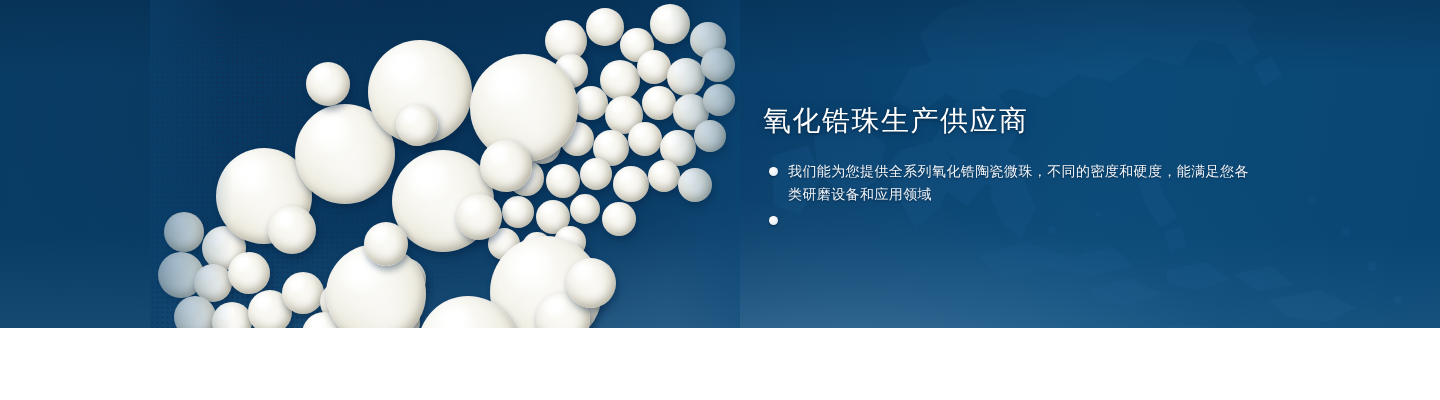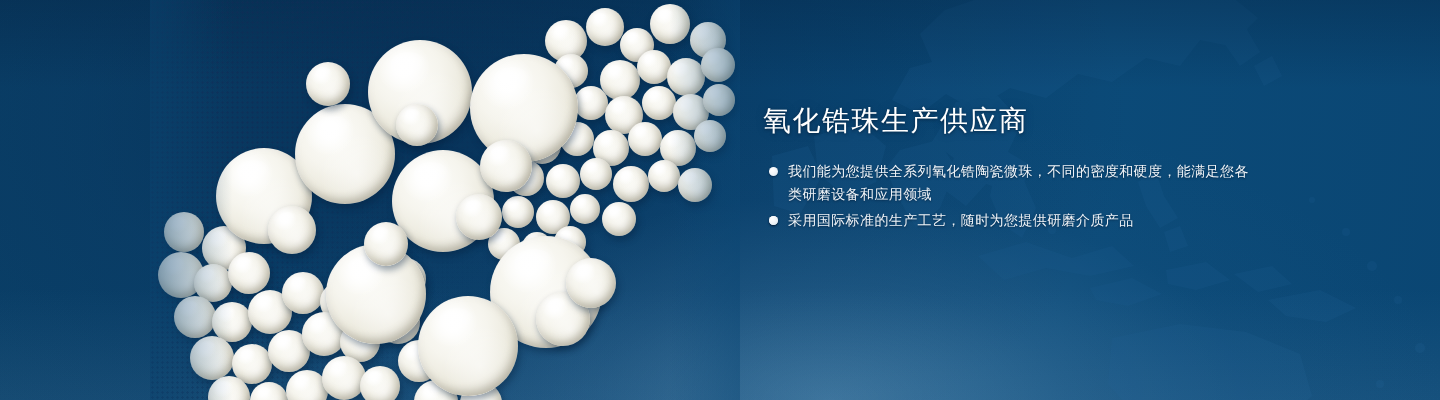--- a/index.html
+++ b/index.html
@@ -4,21 +4,21 @@
 <style>
   * { margin:0; padding:0; box-sizing:border-box; }
   html, body {
     width:1440px; height:400px;
     overflow:hidden;
     font-family:"Liberation Sans", sans-serif;
   }
 
   #banner {
     position:relative;
-    width:1440px; height:400px;
+    width:1440px; height:328px;
     overflow:hidden;
     background:#0f766e;
   }
 
   
   .bg-base {
     position:absolute; inset:0;
     background:
       radial-gradient(ellipse 620px 300px at 830px 400px,
           rgba(120,170,205,0.40) 0%,
@@ -285,20 +285,16 @@
     <div class="headline">氧化锆珠生产供应商</div>
 
     <ul class="bullets">
       <li class="bullet">
         <span class="dot"></span>
         <span>我们能为您提供全系列氧化锆陶瓷微珠，不同的密度和硬度，能满足您各类研磨设备和应用领域</span>
       </li>
       <li class="bullet">
         <span class="dot"></span>
       </li>
-      <li class="bullet">
-        <span class="dot"></span>
-        <span>采用国际标准的生产工艺，随时为您提供研磨介质产品</span>
-      </li>
     </ul>
   </div>
 
 </div>
 
 </body></html>

